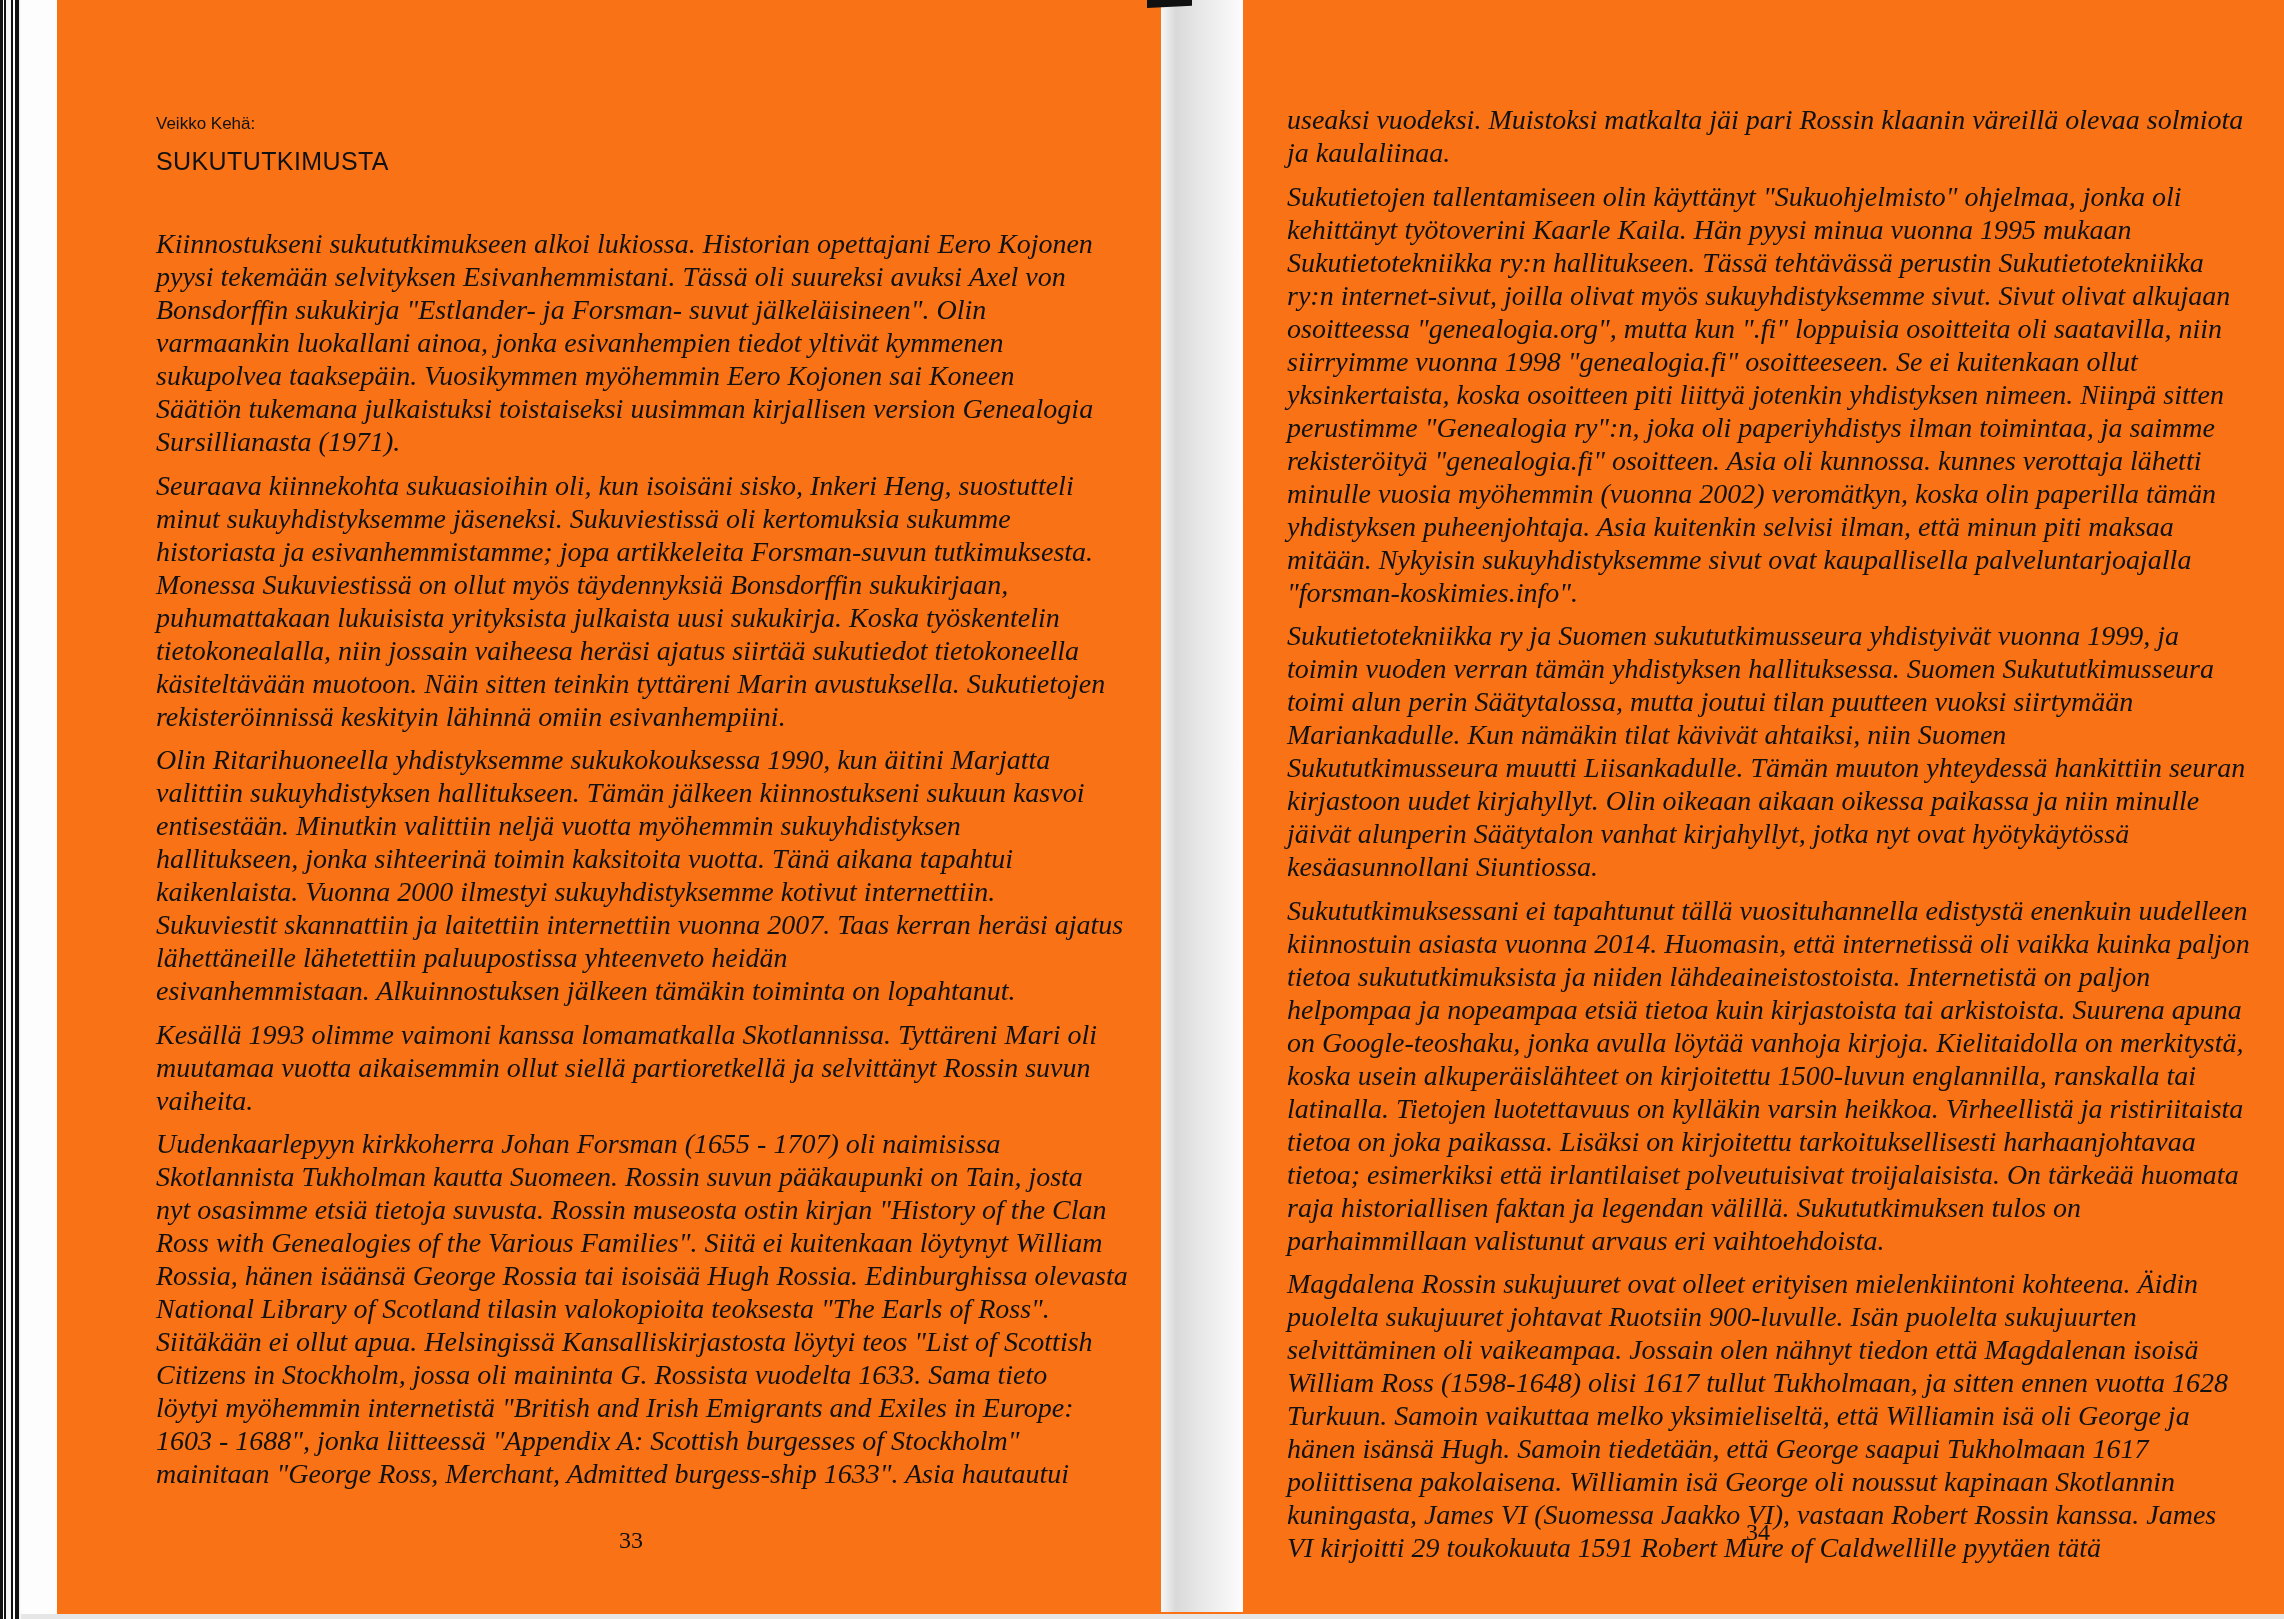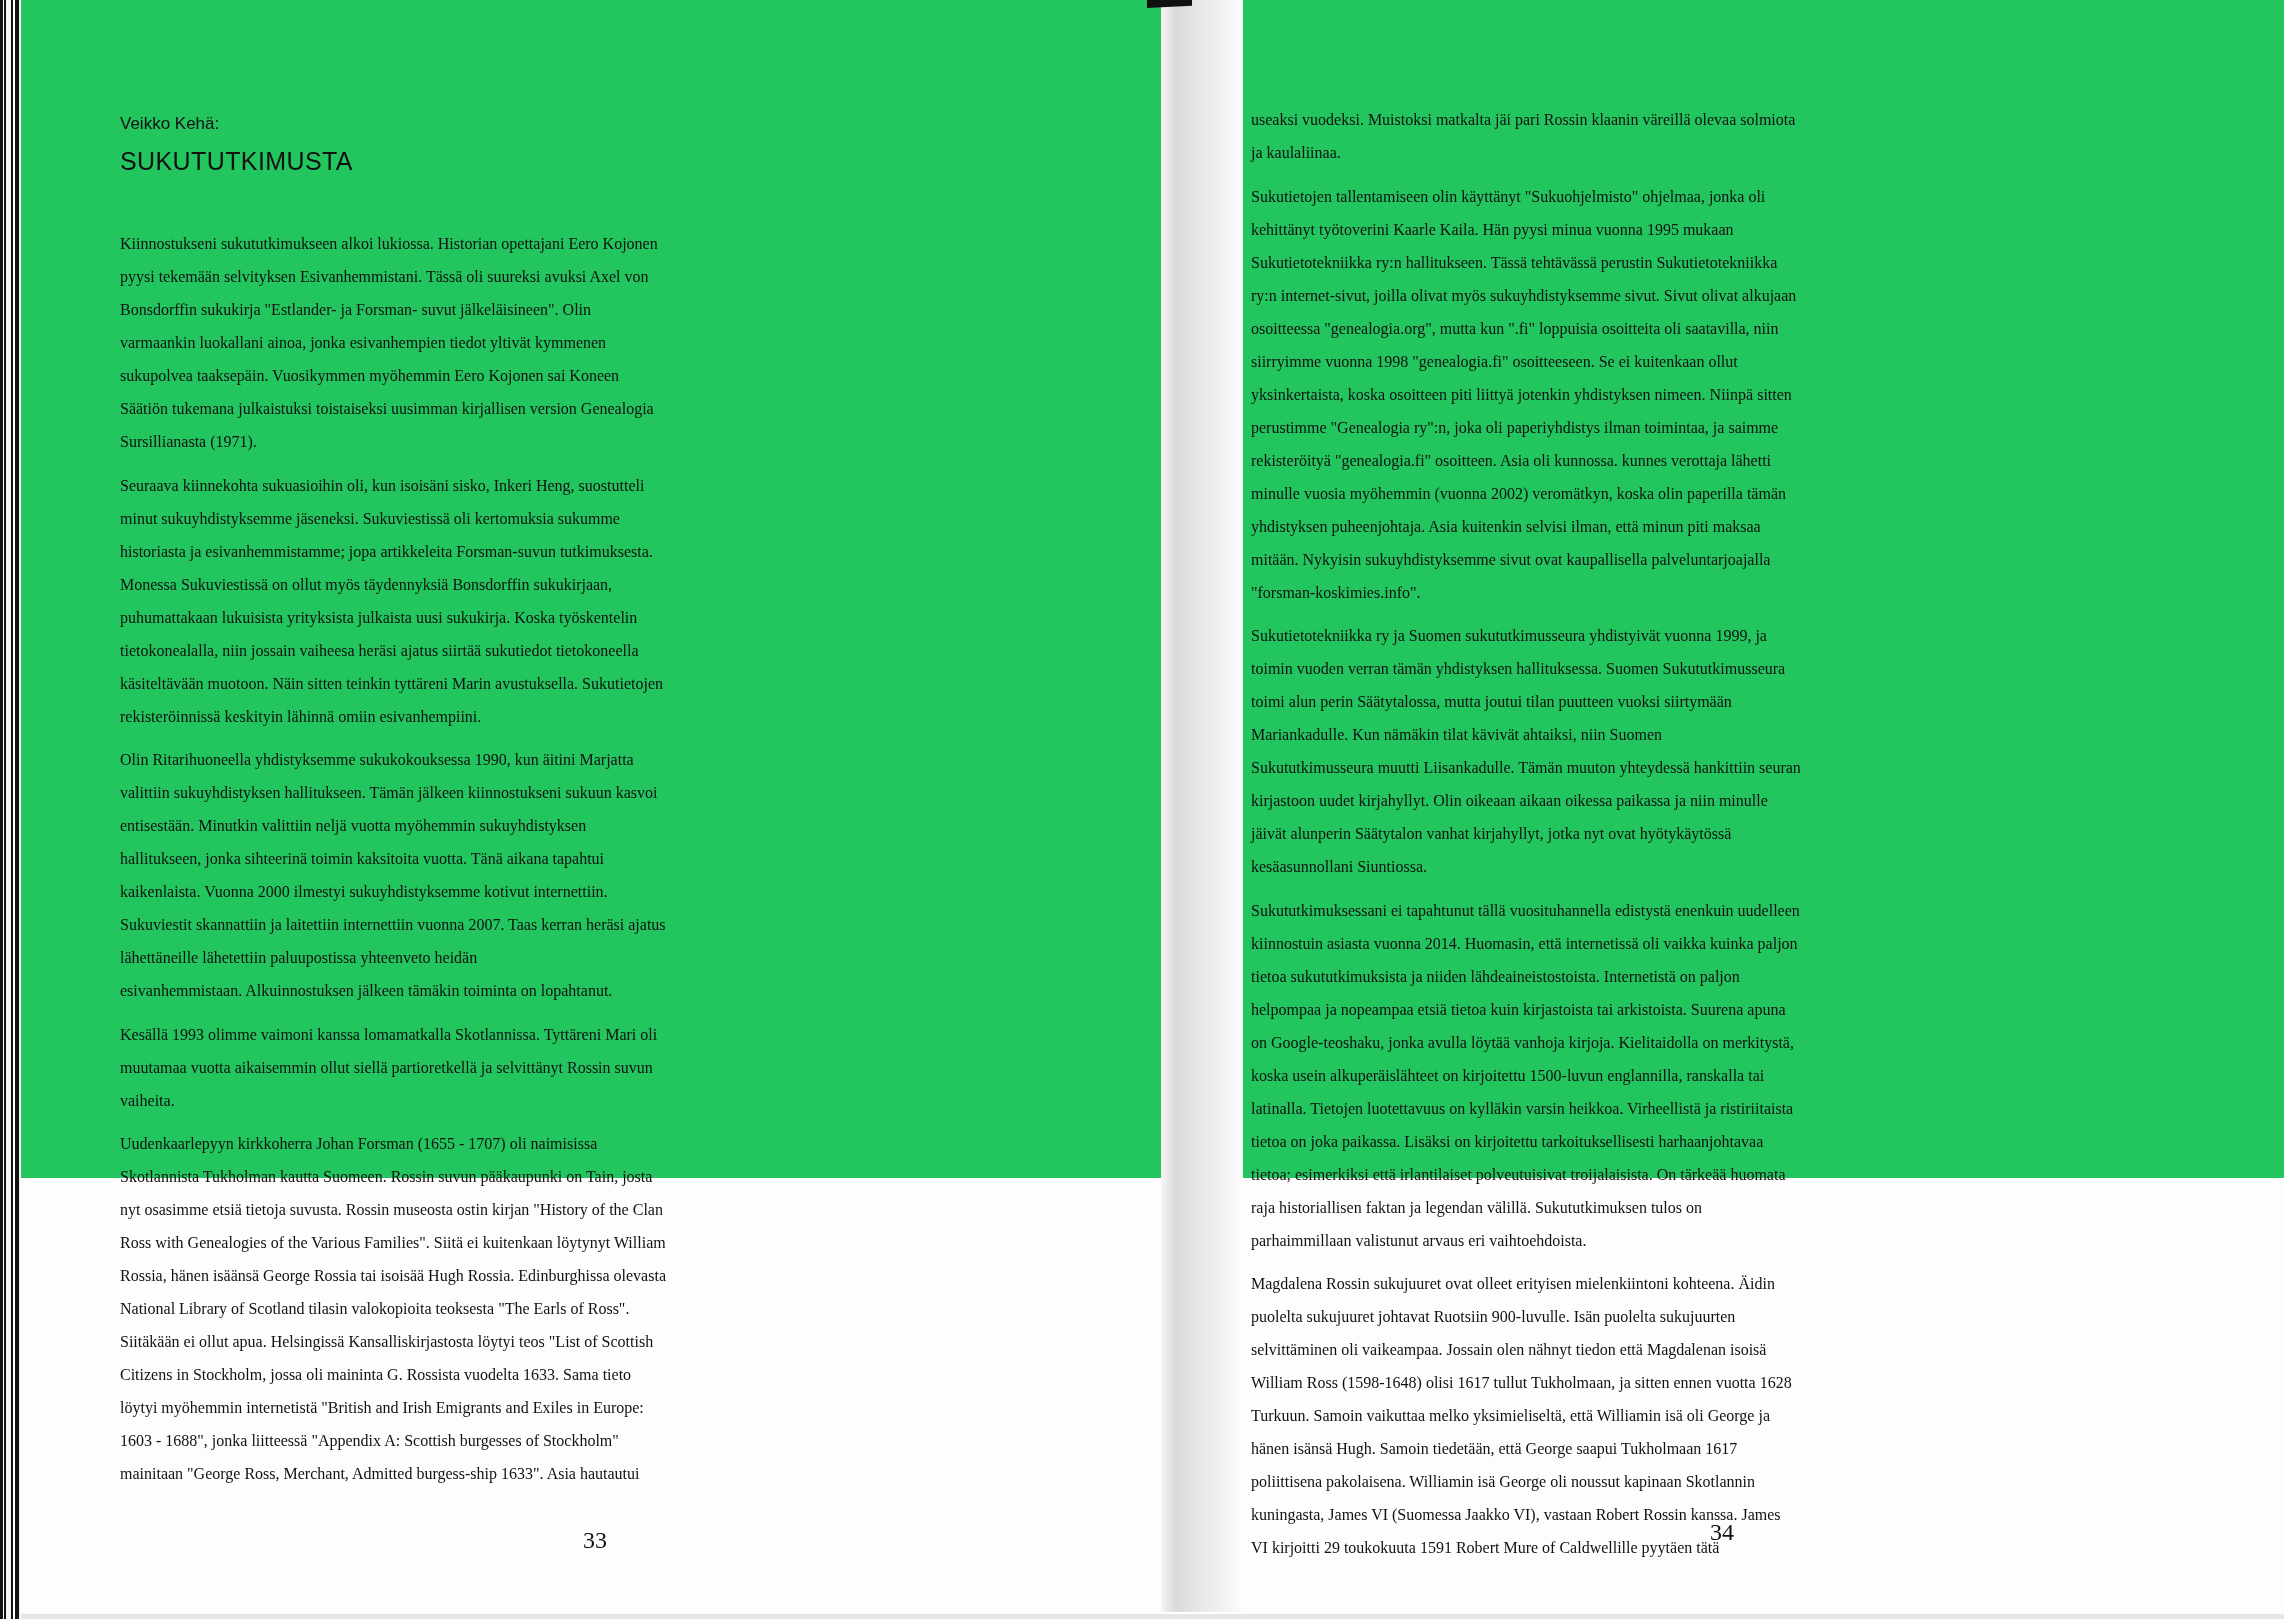--- a/index.html
+++ b/index.html
@@ -9,42 +9,43 @@
     }
     .binding {
       position: absolute; left: 0; top: 0; width: 21px; height: 1620px;
       background:
         linear-gradient(to right,
           #111 0px, #111 3px, #fff 3px, #fff 4.5px, #111 4.5px, #111 6px,
           #f4f4f4 6px, #f4f4f4 11.2px, #111 11.2px, #111 13.5px, #fff 13.5px, #fff 15px,
           #111 15px, #111 19.5px, #eee 19.5px, #fdfdfd 21px);
     }
     .page {
-      position: absolute; top: 0; height: 1178px; background: #22c55e;
+      position: absolute; top: 0; height: 1614px; background: #f97316; margin-left: 36px;
     }
     .page.left { left: 21px; width: 1125px; }
     .page.right { left: 1146px; width: 1138px; }
     .spine-shade {
       position: absolute; top: 0; left: 1161px; width: 82px; height: 1612px;
       background: linear-gradient(to right, #f6f6f6 0%, #d9d9d9 18%, #e6e6e6 45%, #f4f4f4 80%, #fdfdfd 100%);
     }
     .spine-dark {
       position: absolute; top: 0; left: 1147px; width: 45px; height: 7.5px;
       background: #111; transform: skewY(-3deg); transform-origin: left top;
     }
     .bottom-edge {
       position: absolute; left: 21px; right: 0; top: 1614px; height: 6px;
       background: #e6e6e6;
     }
     .text-block {
       position: absolute;
       font-family: "Liberation Serif", "DejaVu Serif", serif;
-      font-size: 16px;
+      font-size: 28px;
       line-height: 33px;
       color: #111;
+      font-style: italic;
     }
     .left .text-block { left: 99px; top: 227px; width: 945px; }
     .right .text-block { left: 105px; top: 103px; width: 952px; }
     .text-block p { margin: 0 0 10.5px 0; white-space: normal; }
     .line { display: block; white-space: nowrap; }
     .author {
       position: absolute; left: 99px; top: 114px;
       font-family: "Liberation Sans", "DejaVu Sans", sans-serif;
       font-size: 17px; color: #111;
     }

